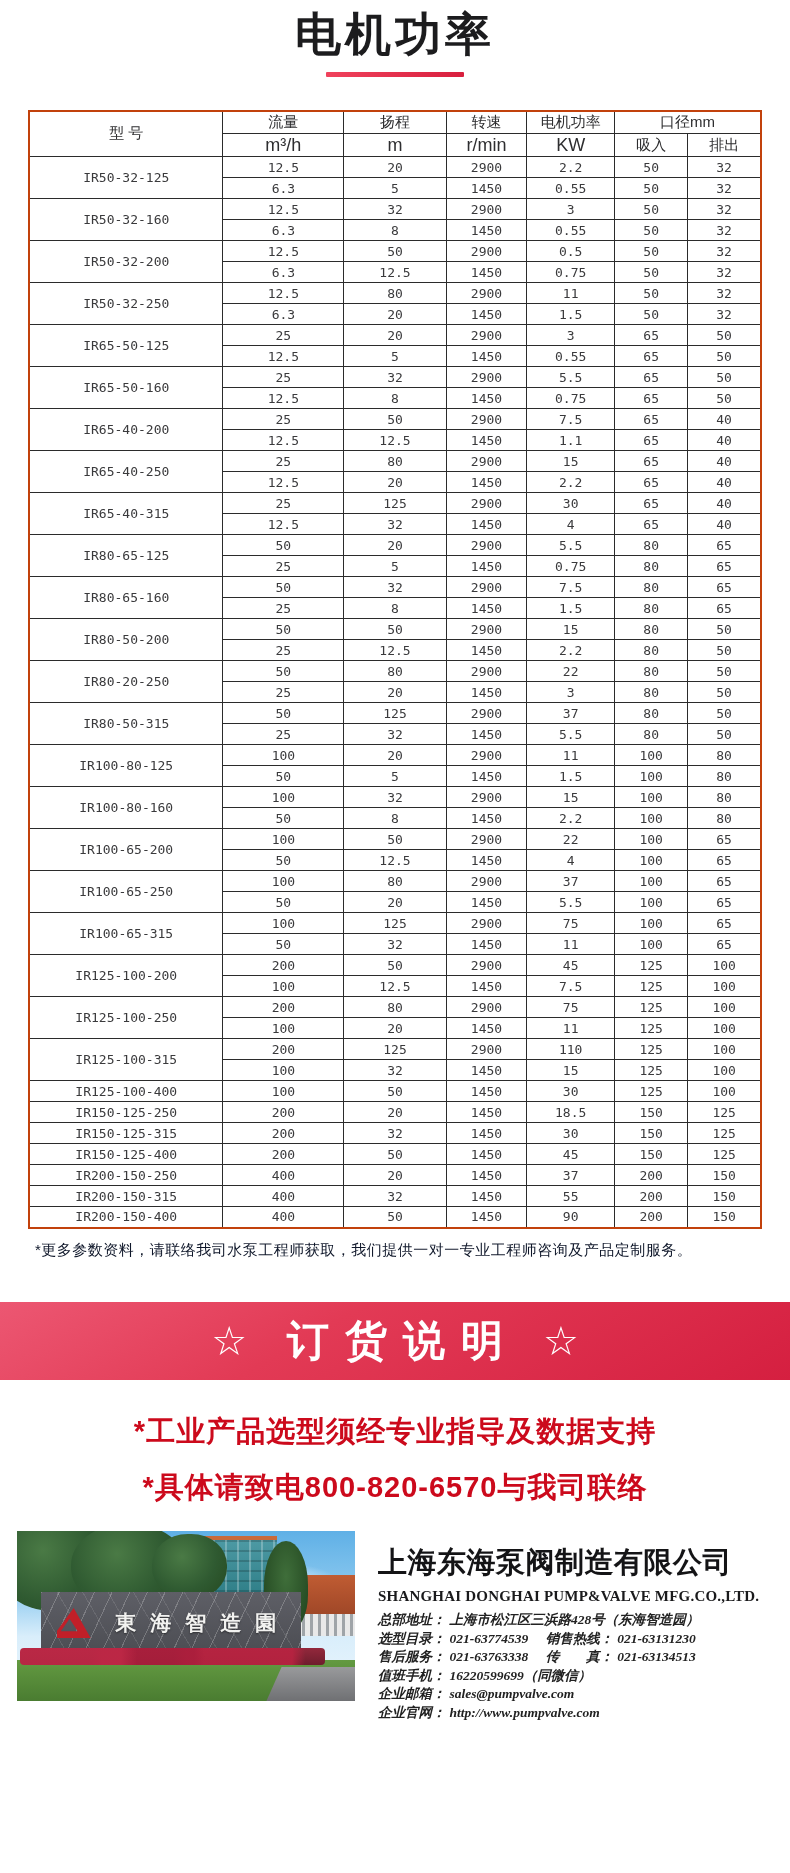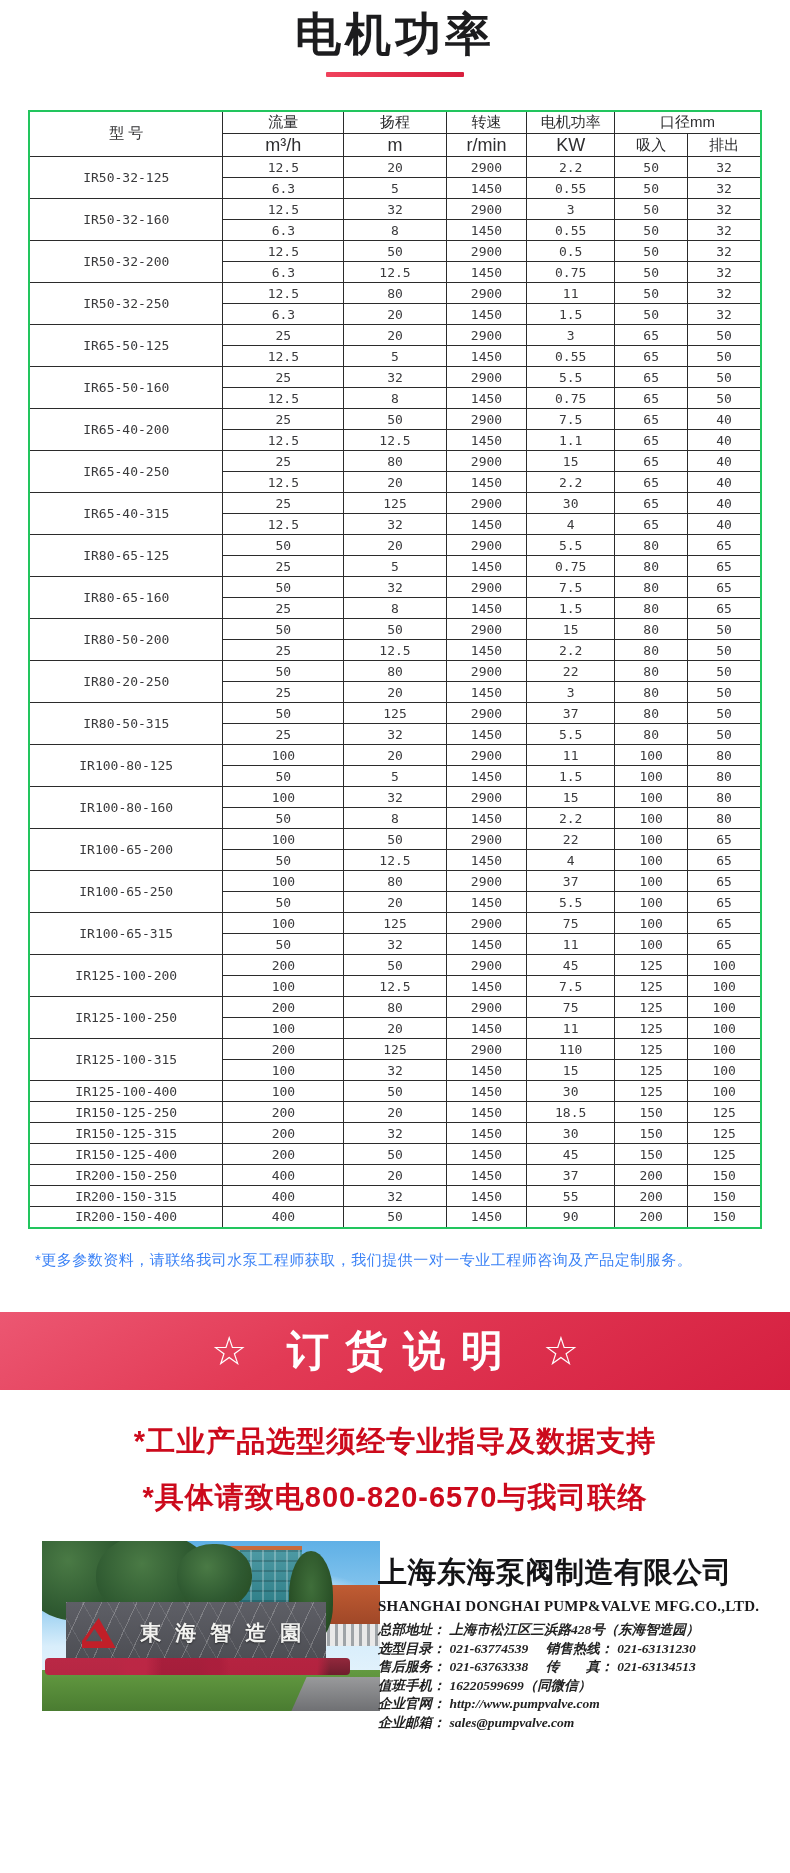--- a/index.html
+++ b/index.html
@@ -17,39 +17,39 @@
   }
   .title-underline {
     width:138px; height:5px; margin:8px auto 0;
     background:linear-gradient(90deg,#f0425c,#d81f3e);
     border-radius:1px;
   }
   
   .table-wrap { margin:33px 28px 0 28px; }
   table.spec {
     width:100%; border-collapse:collapse; table-layout:fixed;
-    border:2px solid #22c55e;
+    border:2px solid #c2410c;
   }
   table.spec th, table.spec td {
     border:1px solid #2b2b2b; text-align:center; vertical-align:middle;
     font-weight:normal; padding:0; overflow:hidden; white-space:nowrap;
   }
   table.spec thead th {
     height:23px; font-size:15px; color:#2e2e30;
     font-family:"Liberation Sans","DejaVu Sans",sans-serif;
   }
   table.spec thead .unit { font-size:18px; }
   table.spec tbody td {
     height:21px; font-size:13px; color:#3a3a3c;
     font-family:"DejaVu Sans Mono","Liberation Mono",monospace;
   }
   table.spec tbody td.model { font-size:13px; letter-spacing:0; }
   
   .footnote {
-    margin:22px 0 0 35px; font-size:15px; color:#3b82f6; letter-spacing:0.5px;
+    margin:12px 0 0 35px; font-size:15px; color:#0f172a; letter-spacing:0.5px;
   }
   
   .banner {
     margin-top:42px; width:790px; height:78px;
     background:linear-gradient(150deg,#ec5772 0%,#e23a55 40%,#d51f40 100%);
     display:flex; align-items:center; justify-content:center; gap:24px;
   }
   .banner .star { color:#ffffff; font-size:40px; line-height:1; font-weight:normal; }
   .banner .banner-title {
     color:#ffffff; font-size:42px; font-weight:900; letter-spacing:16px;
@@ -58,21 +58,21 @@
   
   .slogans { margin-top:34px; text-align:center; }
   .slogans p {
     font-size:29px; font-weight:700; color:#cc0a1c; letter-spacing:1px;
     line-height:1.2; margin-bottom:22px;
   }
   
   .footer { margin-top:26px; position:relative; height:420px; }
   
   .photo {
-    position:absolute; left:42px; top:0; width:338px; height:170px;
+    position:absolute; left:17px; top:0; width:338px; height:170px;
     overflow:hidden; background:#cfe9f7;
   }
   .ph-sky { position:absolute; inset:0;
     background:linear-gradient(180deg,#5fb0e6 0%,#8cc9ef 35%,#d9eefb 62%,#eef7fd 100%); }
   .ph-cloud { position:absolute; border-radius:50%;
     background:radial-gradient(ellipse at center, rgba(255,255,255,.95) 0%, rgba(255,255,255,0) 70%); }
   .ph-cloud.c1 { right:4%; top:18%; width:40%; height:26%; }
   .ph-cloud.c2 { right:18%; top:4%; width:30%; height:20%; }
   .ph-glass {
     position:absolute; left:51%; top:3%; width:26%; height:34%;
@@ -675,20 +675,20 @@
         <span class="lbl2">销售热线：</span><span>021-63131230</span>
       </div>
       <div class="line">
         <span class="lbl">售后服务：</span><span>021-63763338</span>
         <span class="lbl2">传　　真：</span><span>021-63134513</span>
       </div>
       <div class="line">
         <span class="lbl">值班手机：</span><span>16220599699（同微信）</span>
       </div>
       <div class="line">
-        <span class="lbl">企业官网：</span><span>http://www.pumpvalve.com</span>
+        <span class="lbl">企业邮箱：</span><span>sales@pumpvalve.com</span>
       </div>
       <div class="line">
-        <span class="lbl">企业邮箱：</span><span>sales@pumpvalve.com</span>
+        <span class="lbl">企业官网：</span><span>http://www.pumpvalve.com</span>
       </div>
     </div>
   </div>
 </div>
 
 </body></html>

